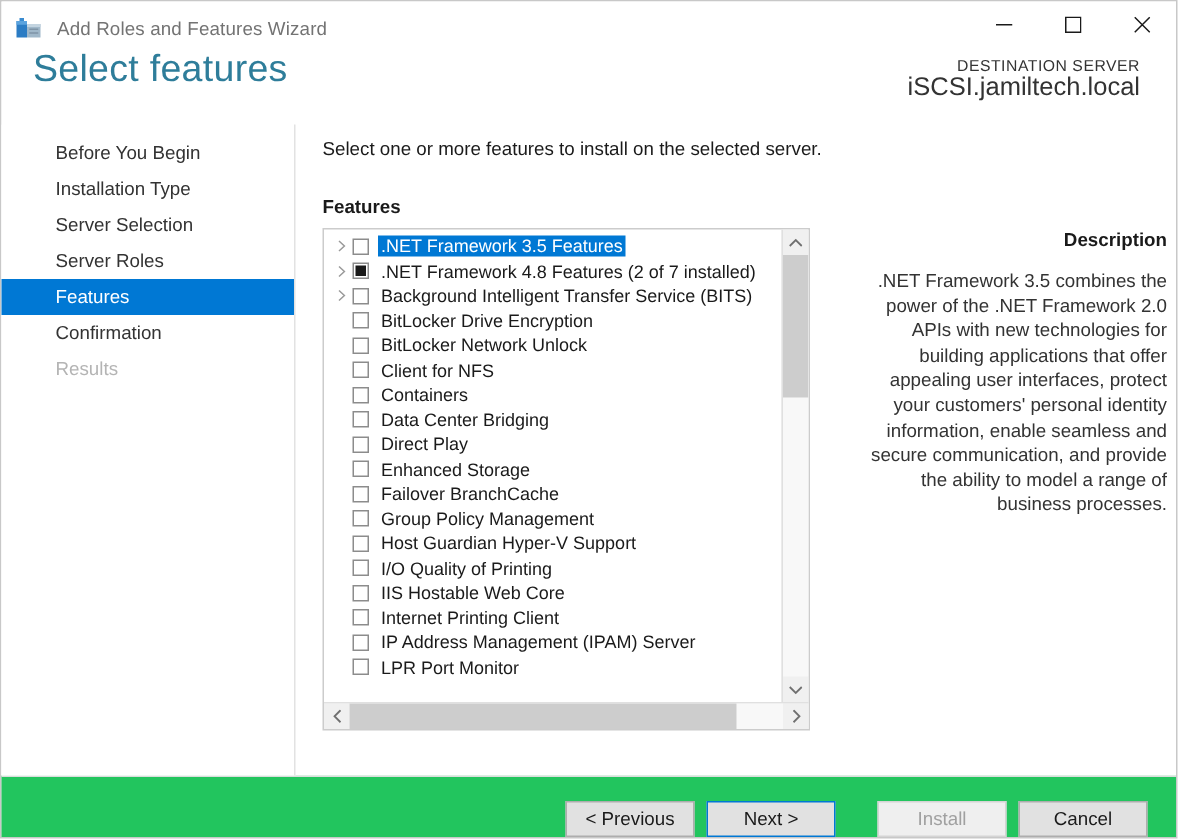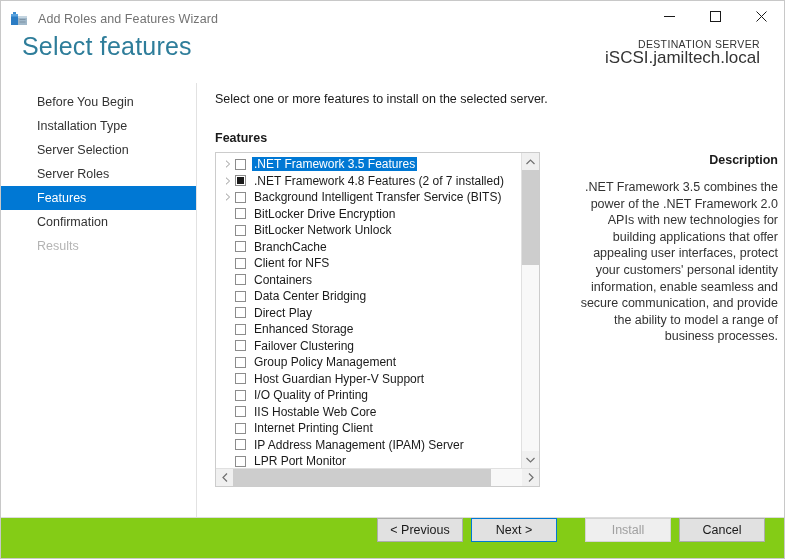--- a/index.html
+++ b/index.html
@@ -306,23 +306,23 @@
     color: #333333;
     line-height: 16.6px;
     margin-top: 12px;
   }
 
   
   .footer {
     flex: 0 0 41px;
     box-sizing: border-box;
     border-top: 1px solid #dcdcdc;
-    background: #84cc16;
-    display: flex;
-    align-items: flex-start;
+    background: #22c55e;
+    display: flex;
+    align-items: flex-end;
     justify-content: flex-end;
     padding-right: 19px;
   }
   .btn {
     height: 24px;
     width: 86px;
     box-sizing: border-box;
     font-size: 12.5px;
     font-family: "Liberation Sans", sans-serif;
     background: #e1e1e1;
@@ -442,25 +442,20 @@
                   <span class="frow-label">BitLocker Drive Encryption</span>
                 </div>
                 <div class="frow">
                   <span class="expander"></span>
                   <span class="chk"></span>
                   <span class="frow-label">BitLocker Network Unlock</span>
                 </div>
                 <div class="frow">
                   <span class="expander"></span>
                   <span class="chk"></span>
-                  <span class="frow-label">BranchCache</span>
-                </div>
-                <div class="frow">
-                  <span class="expander"></span>
-                  <span class="chk"></span>
                   <span class="frow-label">Client for NFS</span>
                 </div>
                 <div class="frow">
                   <span class="expander"></span>
                   <span class="chk"></span>
                   <span class="frow-label">Containers</span>
                 </div>
                 <div class="frow">
                   <span class="expander"></span>
                   <span class="chk"></span>
@@ -472,21 +467,21 @@
                   <span class="frow-label">Direct Play</span>
                 </div>
                 <div class="frow">
                   <span class="expander"></span>
                   <span class="chk"></span>
                   <span class="frow-label">Enhanced Storage</span>
                 </div>
                 <div class="frow">
                   <span class="expander"></span>
                   <span class="chk"></span>
-                  <span class="frow-label">Failover Clustering</span>
+                  <span class="frow-label">Failover BranchCache</span>
                 </div>
                 <div class="frow">
                   <span class="expander"></span>
                   <span class="chk"></span>
                   <span class="frow-label">Group Policy Management</span>
                 </div>
                 <div class="frow">
                   <span class="expander"></span>
                   <span class="chk"></span>
                   <span class="frow-label">Host Guardian Hyper-V Support</span>

